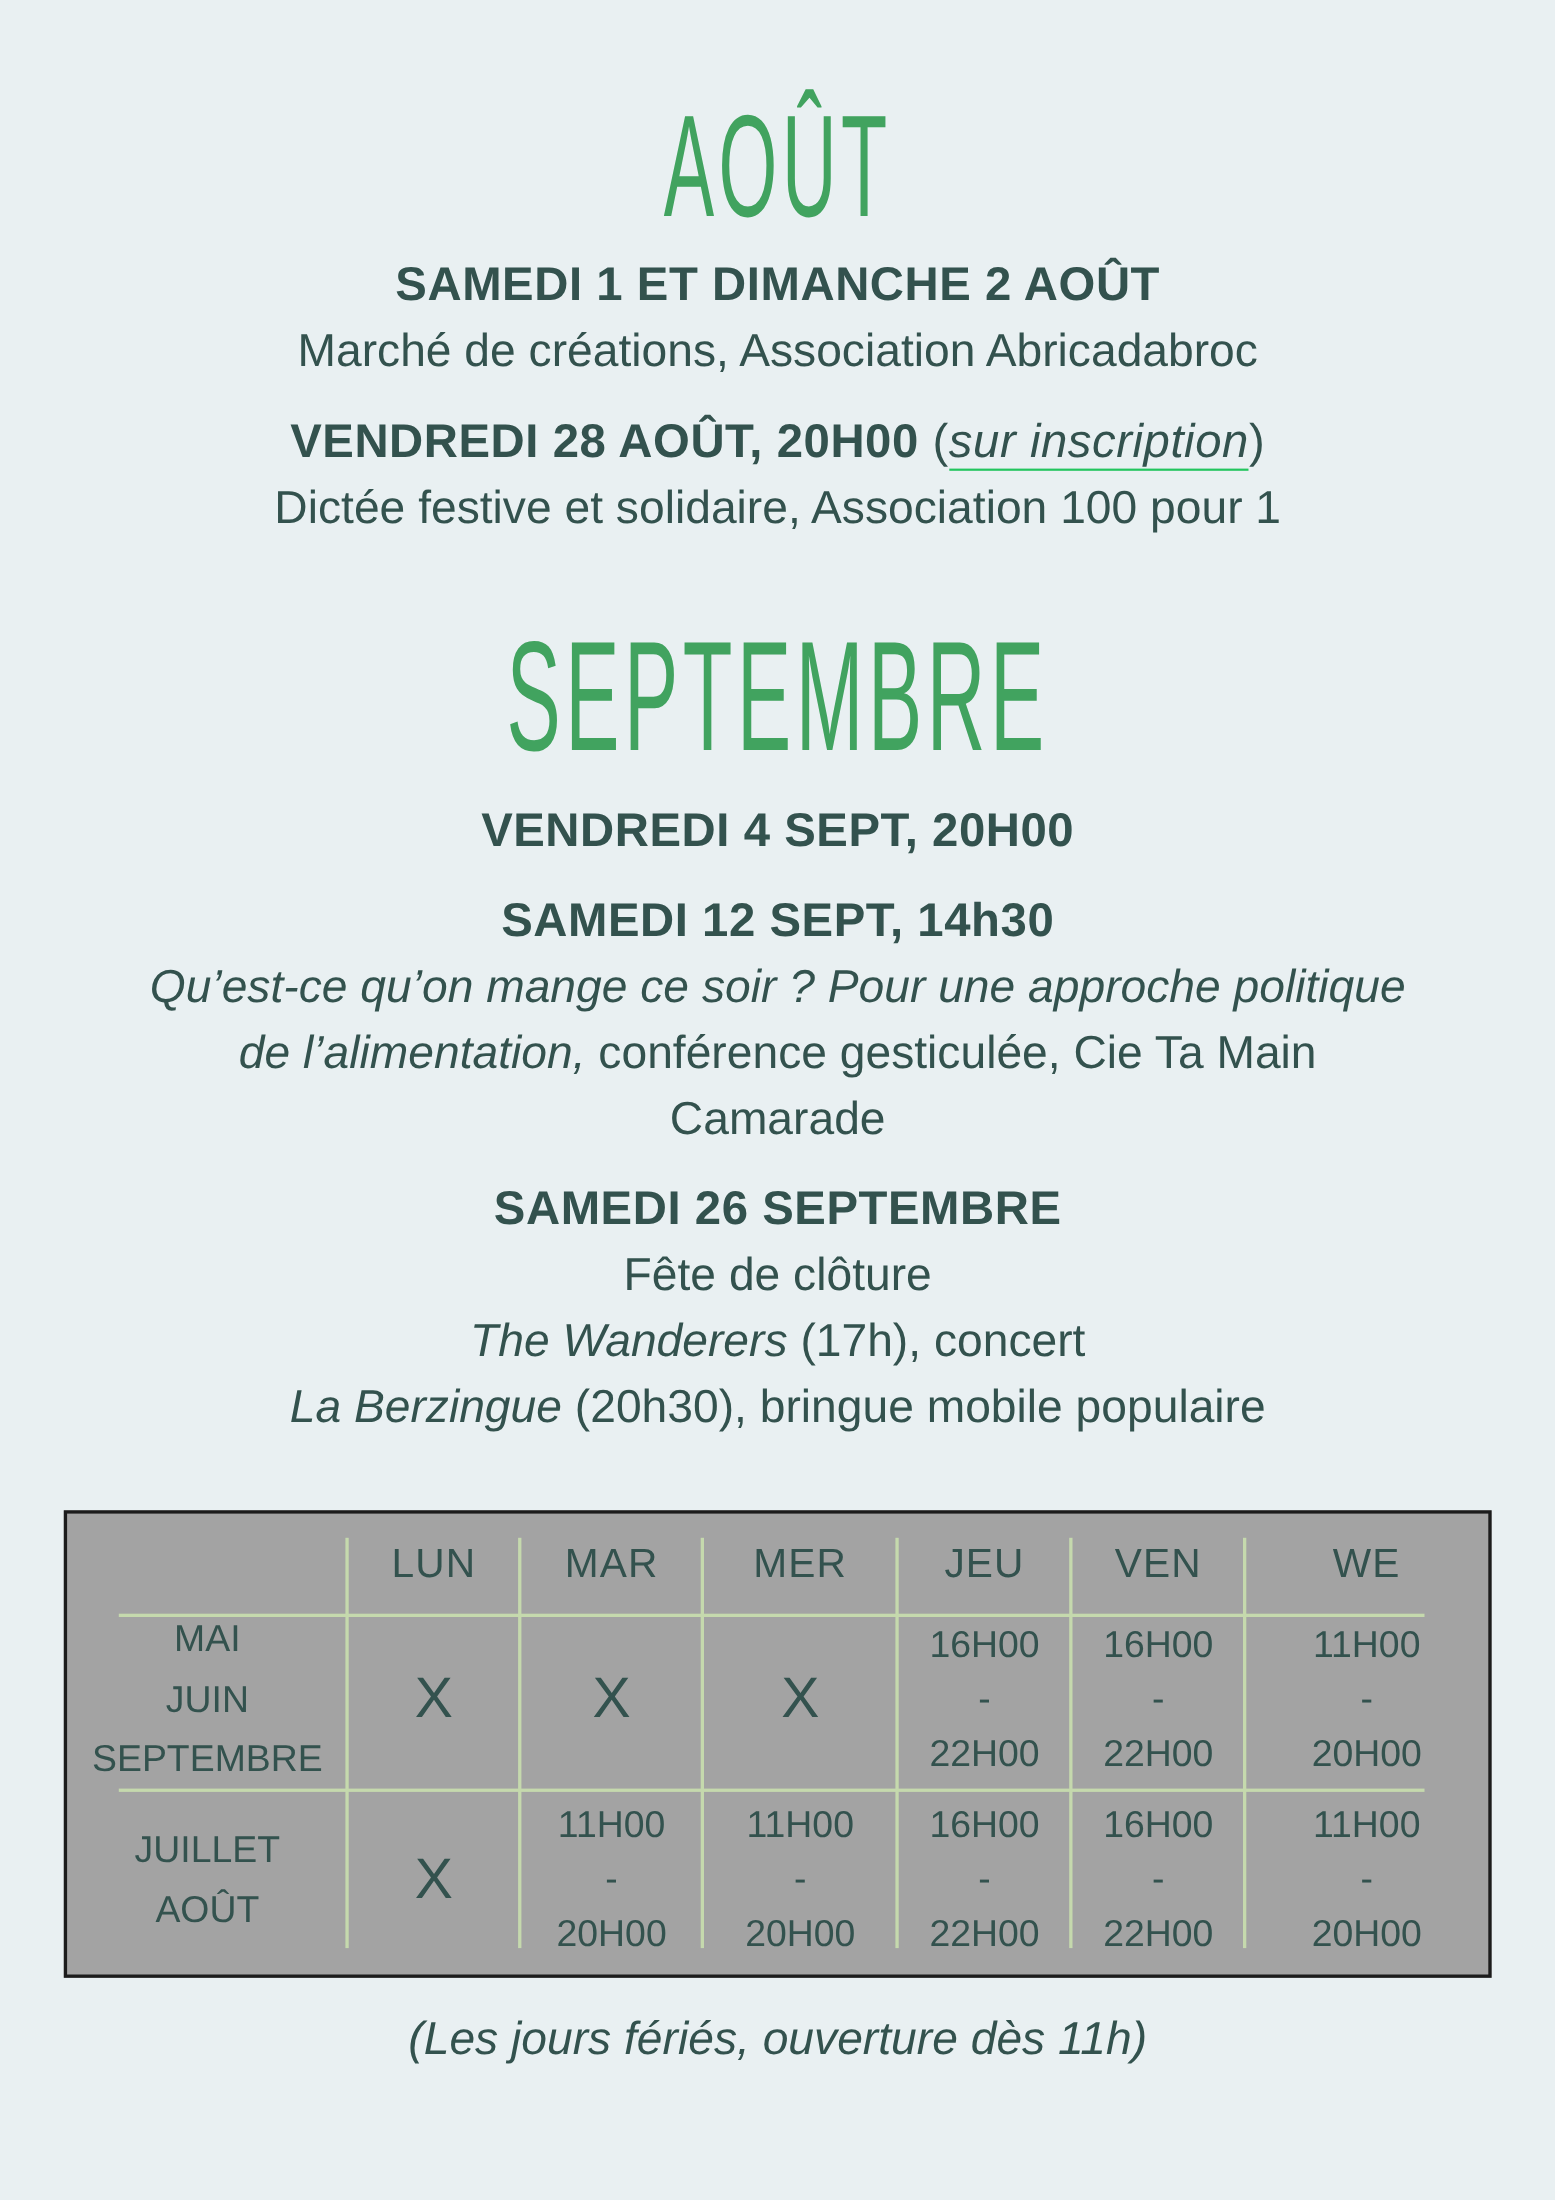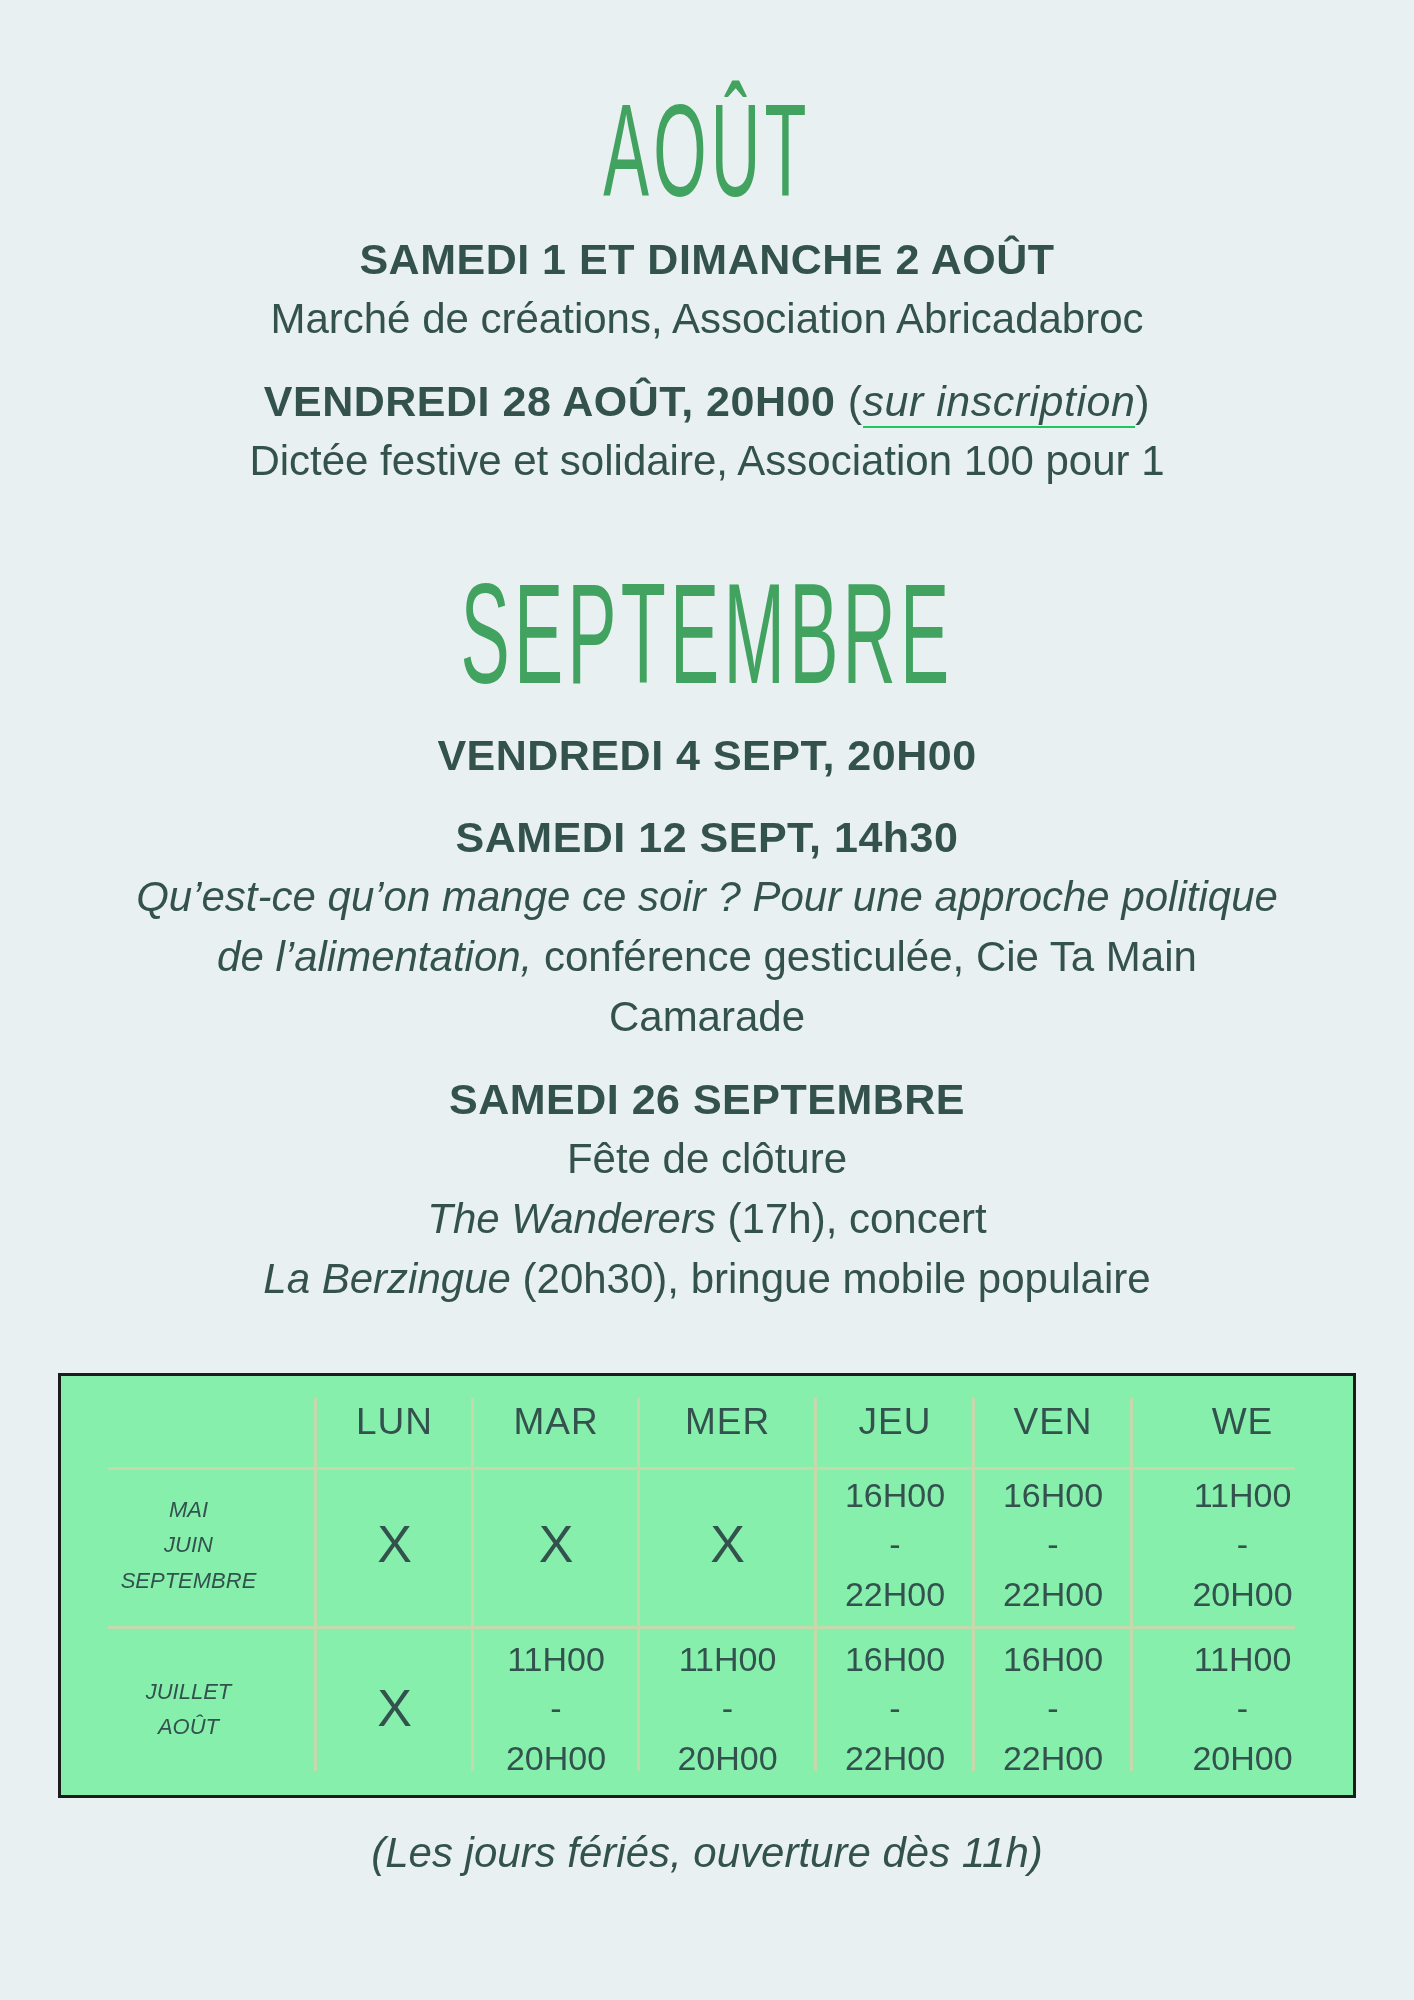--- a/index.html
+++ b/index.html
@@ -53,39 +53,39 @@
     line-height: 60px;
     max-width: 1150px;
     margin: 0 auto;
   }
   .italic { font-style: italic; }
   
   .table-box {
     position: relative;
     width: 1298px;
     margin: 64px auto 0;
-    background: #86efac;
+    background: #a3a3a3;
     border: 3px solid #1c1c1c;
     text-align: center;
   }
   .table-grid {
     display: grid;
     grid-template-columns: 255px 157px 166px 177px 158px 158px auto;
     grid-template-rows: 91px 156px 172px;
   }
   .cell {
     display: flex;
     align-items: center;
     justify-content: center;
     font-size: 34px;
     line-height: 1.45;
     color: #33524e;
   }
   .cell.header { font-size: 37px; letter-spacing: 1px; }
-  .cell.rowlabel { font-size: 22px; line-height: 1.6; font-style: italic; }
+  .cell.rowlabel { font-size: 34px; line-height: 1.6; }
   .cell.xmark { font-size: 52px; font-weight: 400; }
   .preline { white-space: pre-line; }
   .gline { position: absolute; background: #c5d9ad; }
   .gline.v { width: 3px; top: 22px; bottom: 24px; }
   .gline.h { height: 3px; left: 47px; right: 58px; }
   
   .footer-note {
     margin-top: 26px;
     font-size: 42px;
     font-style: italic;

